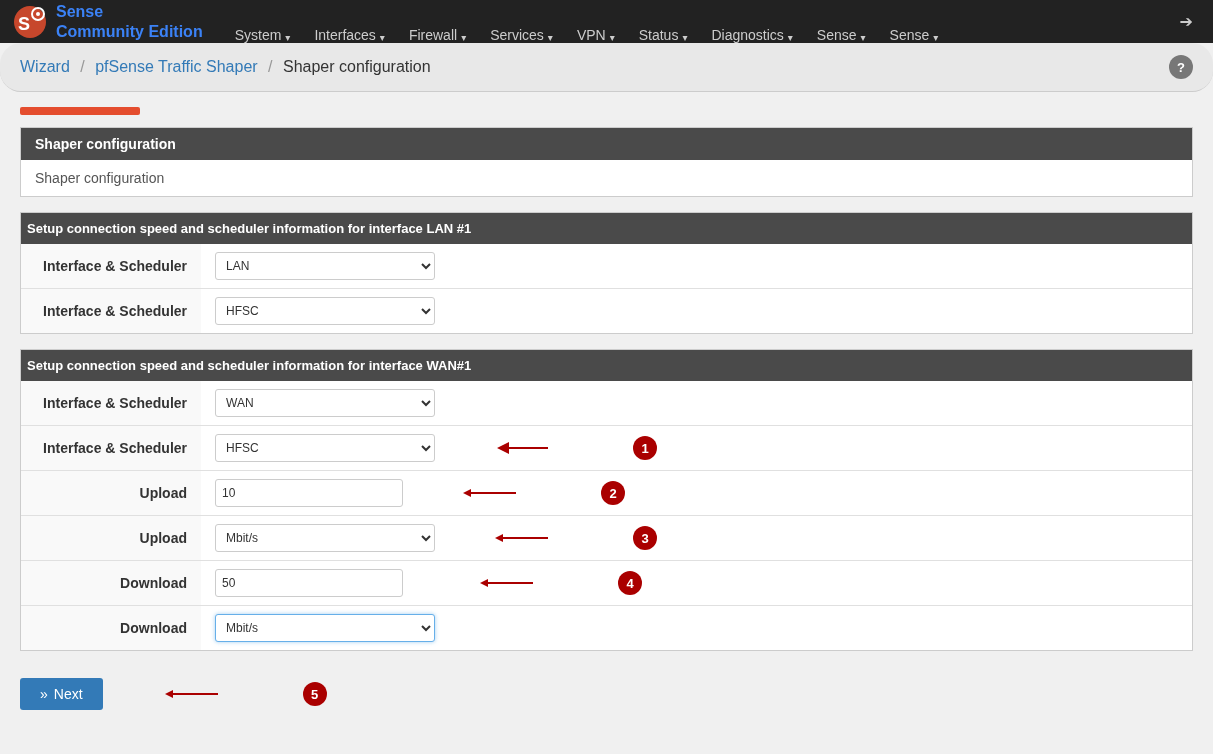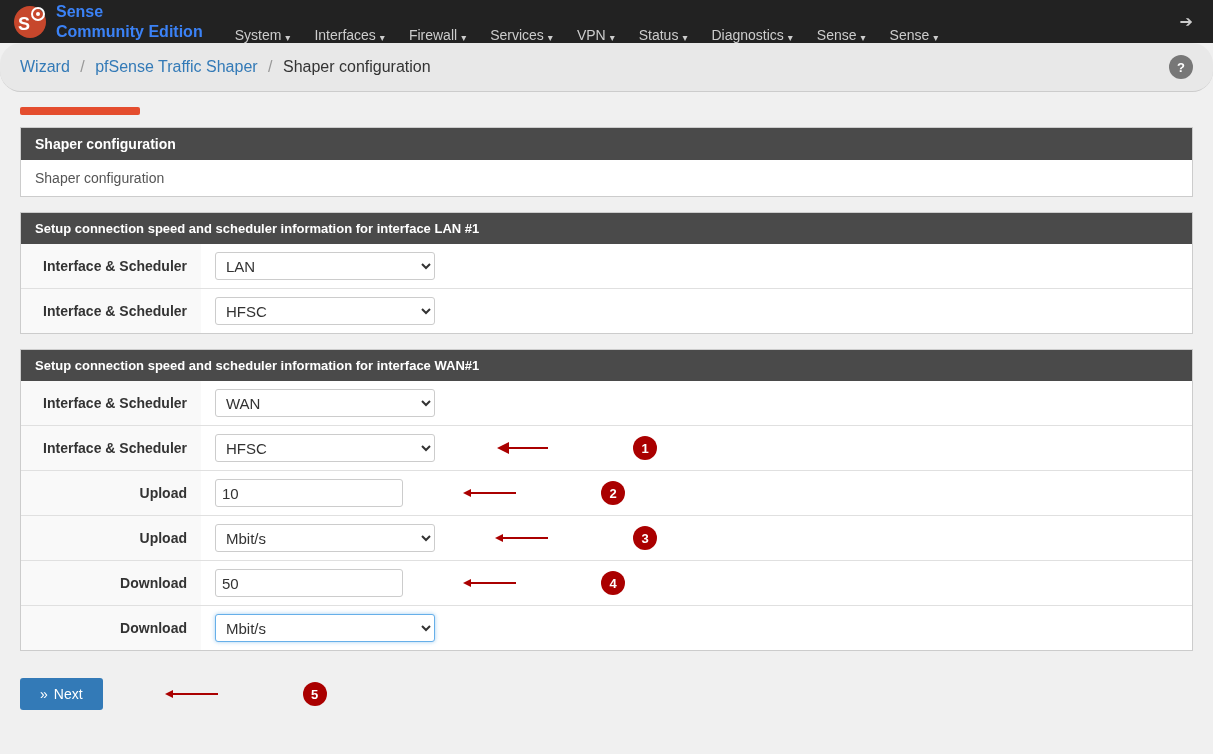--- a/index.html
+++ b/index.html
@@ -129,21 +129,21 @@
       padding: 10px 14px;
       background: #fff;
       font-size: 14px;
       color: #555;
     }
 
     
     .section-header {
       background: #4a4a4a;
       color: #fff;
-      padding: 8px 14px;
+      padding: 8px 6px;
       font-size: 13px;
       font-weight: bold;
       margin-bottom: 0;
     }
 
     
     .form-table {
       width: 100%;
       border-collapse: collapse;
     }
@@ -165,21 +165,21 @@
       background: #f9f9f9;
     }
     .form-table td.input-col {
       background: #fff;
     }
 
     select, input[type="text"] {
       border: 1px solid #ccc;
       border-radius: 3px;
       padding: 4px 6px;
-      font-size: 15px;
+      font-size: 12px;
       color: #333;
       background: #fff;
     }
     select {
       width: 220px;
       height: 28px;
       cursor: pointer;
     }
     input[type="text"] {
       width: 188px;
@@ -424,21 +424,21 @@
               </svg>
               <div class="annotation">3</div>
             </div>
           </td>
         </tr>
 
         <tr>
           <td class="label-col">
             <span>Download</span>
           </td>
-          <td class="input-col" style="display:flex; align-items:flex-end; gap:8px;">
+          <td class="input-col" style="display:flex; align-items:flex-end; gap:25px;">
             <input type="text" value="50" style="">
             <div style="display:flex; align-items:center; margin-left:50px;">
               <svg width="60" height="28">
                 <line x1="55" y1="14" x2="10" y2="14" stroke="#a00" stroke-width="2"></line>
                 <polygon points="10,10 10,18 2,14" fill="#a00"></polygon>
               </svg>
               <div class="annotation">4</div>
             </div>
           </td>
         </tr>

